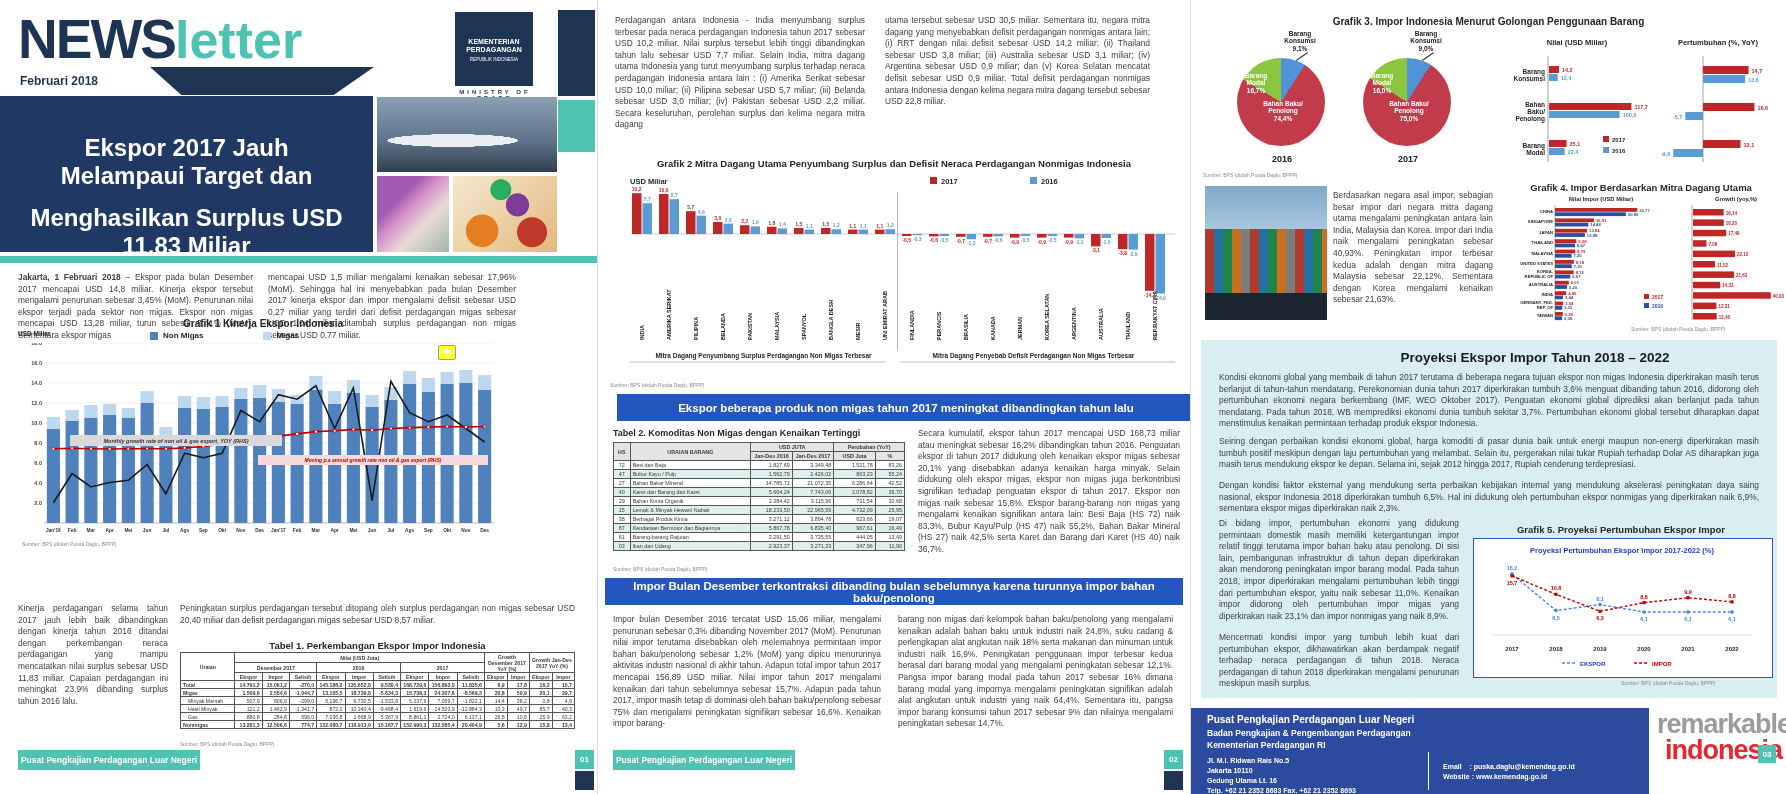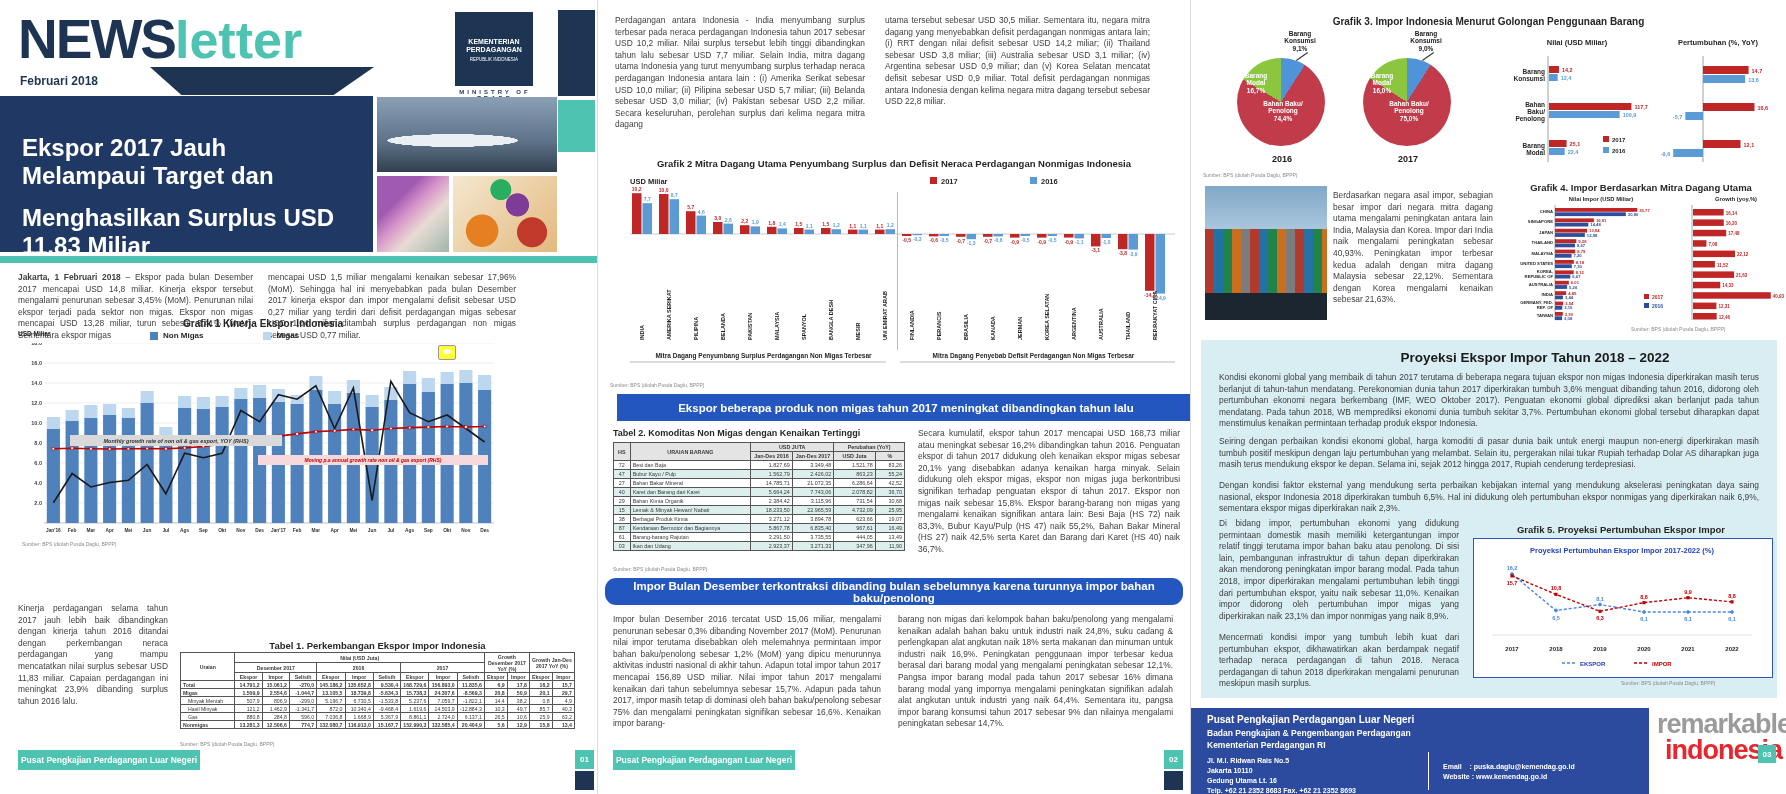--- a/index.html
+++ b/index.html
@@ -11,21 +11,21 @@
   
   .news{font-size:55px;font-weight:900;letter-spacing:-2px;color:#1d3553;line-height:1;}
   .letterw{font-size:52px;font-weight:800;color:#4fc3b2;}
   .date{font-size:12px;font-weight:bold;color:#1d3553;}
   .ribbon{background:#1d3553;clip-path:polygon(0 0,100% 0,82% 100%,14% 100%);}
   .minlogo{background:#1d3553;color:#fff;text-align:center;padding-top:26px;box-sizing:border-box;}
   .minlogo .l1{font-size:7px;font-weight:bold;line-height:1.2;}
   .minlogo .l2{font-size:4.5px;margin-top:2px;}
   .mot{font-size:6px;font-weight:bold;letter-spacing:3px;color:#1d3553;}
   .headline{background:#1f3864;color:#fff;}
-  .headline div{font-size:24px;font-weight:bold;padding:0 22px;}
+  .headline div{font-size:24px;font-weight:bold;padding:0 22px;text-align:center;}
   .tealbar{background:#4fc3b2;}
   .strip-navy{background:#1d3553;}
   .strip-teal{background:#4fc3b2;}
   
   .ph{background-color:#889;}
   .ph-plane{background:radial-gradient(ellipse 60% 14% at 42% 58%,#e9eff3 0 60%,rgba(0,0,0,0) 61%),linear-gradient(180deg,#8aa0b5,#5d7288 60%,#31404f);}
   .ph-textile{background:linear-gradient(135deg,#a05ab0 0 30%,#d693c8 45%,#e8dcd4 65%,#9fb6a8);}
   .ph-fruit{background:radial-gradient(circle at 28% 72%,#e67e22 0 17%,rgba(0,0,0,0) 18%),radial-gradient(circle at 62% 38%,#7d3c98 0 14%,rgba(0,0,0,0) 15%),radial-gradient(circle at 76% 74%,#c0392b 0 15%,rgba(0,0,0,0) 16%),radial-gradient(circle at 46% 18%,#27ae60 0 12%,rgba(0,0,0,0) 13%),linear-gradient(135deg,#f4e8d0,#e3b97e);}
   .ship-sky{background:linear-gradient(180deg,#7fa9c9,#a9c6dd);height:32%;}
   .ship-cont{background:repeating-linear-gradient(90deg,#b03a2e 0 9px,#2471a3 9px 18px,#1e8449 18px 27px,#ca6f1e 27px 36px,#7b7d7d 36px 45px);height:48%;}
@@ -239,20 +239,21 @@
     <div class="g1-ann" style="left:52px;top:92px;width:212px;height:11px;background:#d9d9d9;color:#333;font-size:5.5px;">Monthly growth rate of non oil &amp; gas export, YOY (RHS)</div>
     <div class="g1-ann" style="left:240px;top:112px;width:230px;height:10px;background:#f6d9dd;color:#c00000;font-size:5px;">Moving p.a annual growth rate non oil &amp; gas export (RHS)</div>
     <div class="abs" style="left:420px;top:2px;width:16px;height:13px;background:#ffff33;border:1px solid #999;border-radius:2px;">
         <div style="width:8px;height:5px;background:#fff;border-radius:50%;margin:3px auto 0;"></div>
       </div>
   </div>
   <div class="abs src" style="left:22px;top:541px;">Sumber: BPS (diolah Pusda Daglu, BPPP)</div>
 
 
   <div class="abs body-txt" style="left:18px;top:603px;width:150px;">Kinerja perdagangan selama tahun 2017 jauh lebih baik dibandingkan dengan kinerja tahun 2016 ditandai dengan perkembangan neraca perdagangan yang mampu mencatatkan nilai surplus sebesar USD 11,83 miliar. Capaian perdagangan ini meningkat 23,9% dibanding surplus tahun 2016 lalu.</div>
+  <div class="abs body-txt" style="left:180px;top:603px;width:395px;">Peningkatan surplus perdagangan tersebut ditopang oleh surplus perdagangan non migas sebesar USD 20,40 miliar dan defisit perdagangan migas sebesar USD 8,57 miliar.</div>
   <div class="abs chart-title" style="left:180px;top:640px;width:395px;font-size:9.5px;">Tabel 1. Perkembangan Ekspor Impor Indonesia</div>
   <div class="abs" id="t1wrap" style="left:180px;top:652px;width:395px;">
       <table class="t1">
         <colgroup>
           <col style="width:54px">
           <col style="width:27px">
           <col style="width:27px">
           <col style="width:27px">
           <col style="width:27px">
           <col style="width:27px">
@@ -626,21 +627,21 @@
             <td class="num">3.271,33</td>
             <td class="num">347,96</td>
             <td class="num">11,90</td>
           </tr>
         </tbody>
       </table>
     </div>
   <div class="abs src" style="left:15px;top:566px;">Sumber: BPS (diolah Pusda Daglu, BPPP)</div>
   <div class="abs body-txt" style="left:320px;top:428px;width:262px;">Secara kumulatif, ekspor tahun 2017 mencapai USD 168,73 miliar atau meningkat sebesar 16,2% dibandingkan tahun 2016. Penguatan ekspor di tahun 2017 didukung oleh kenaikan ekspor migas sebesar 20,1% yang disebabkan adanya kenaikan harga minyak. Selain didukung oleh ekspor migas, ekspor non migas juga berkontribusi signifikan terhadap penguatan ekspor di tahun 2017. Ekspor non migas naik sebesar 15,8%. Ekspor barang-barang non migas yang mengalami kenaikan signifikan antara lain: Besi Baja (HS 72) naik 83,3%, Bubur Kayu/Pulp (HS 47) naik 55,2%, Bahan Bakar Mineral (HS 27) naik 42,5% serta Karet dan Barang dari Karet (HS 40) naik 36,7%.</div>
 
-  <div class="abs banner" style="left:7px;top:578px;width:578px;height:27px;border-radius:11px;">Impor Bulan Desember terkontraksi dibanding bulan sebelumnya karena turunnya impor bahan baku/penolong</div>
+  <div class="abs banner" style="left:7px;top:578px;width:578px;height:27px;">Impor Bulan Desember terkontraksi dibanding bulan sebelumnya karena turunnya impor bahan baku/penolong</div>
   <div class="abs body-txt" style="left:15px;top:614px;width:268px;">Impor bulan Desember 2016 tercatat USD 15,06 miliar, mengalami penurunan sebesar 0,3% dibanding November 2017 (MoM). Penurunan nilai impor terutama disebabkan oleh melemahnya permintaan impor bahan baku/penolong sebesar 1,2% (MoM) yang dipicu menurunnya aktivitas industri nasional di akhir tahun. Adapun total impor tahun 2017 mencapai 156,89 USD miliar. Nilai impor tahun 2017 mengalami kenaikan dari tahun sebelumnya sebesar 15,7%. Adapun pada tahun 2017, impor masih tetap di dominasi oleh bahan baku/penolong sebesar 75% dan mengalami peningkatan signifikan sebesar 16,6%. Kenaikan impor barang-</div>
   <div class="abs body-txt" style="left:300px;top:614px;width:275px;">barang non migas dari kelompok bahan baku/penolong yang mengalami kenaikan adalah bahan baku untuk industri naik 24,8%, suku cadang &amp; perlengkapan alat angkutan naik 18% serta makanan dan minuman untuk industri naik 16,9%. Peningkatan penggunaan impor terbesar kedua berasal dari barang modal yang mengalami peningkatan sebesar 12,1%. Pangsa impor barang modal pada tahun 2017 sebesar 16% dimana barang modal yang impornya mengalami peningkatan signifikan adalah alat angkutan untuk industri yang naik 64,4%. Sementara itu, pangsa impor barang konsumsi tahun 2017 sebesar 9% dan nilainya mengalami peningkatan sebesar 14,7%.</div>
 
   <div class="abs badge" style="left:15px;top:750px;width:182px;height:20px;">Pusat Pengkajian Perdagangan Luar Negeri</div>
   <div class="abs pnum" style="left:566px;top:750px;width:19px;height:19px;">02</div>
   <div class="abs pnavy" style="left:566px;top:771px;width:19px;height:19px;"></div>
 </div>
 <div class="pgdiv" style="left:1190px;"></div>
 
 <div class="page" style="left:1191px;width:595px;">

